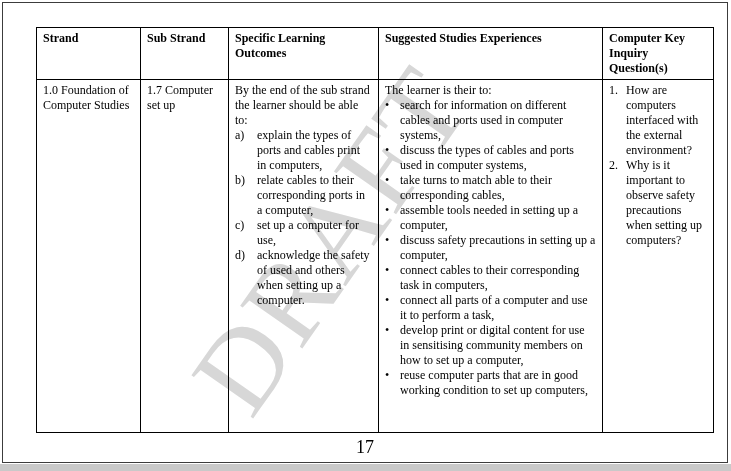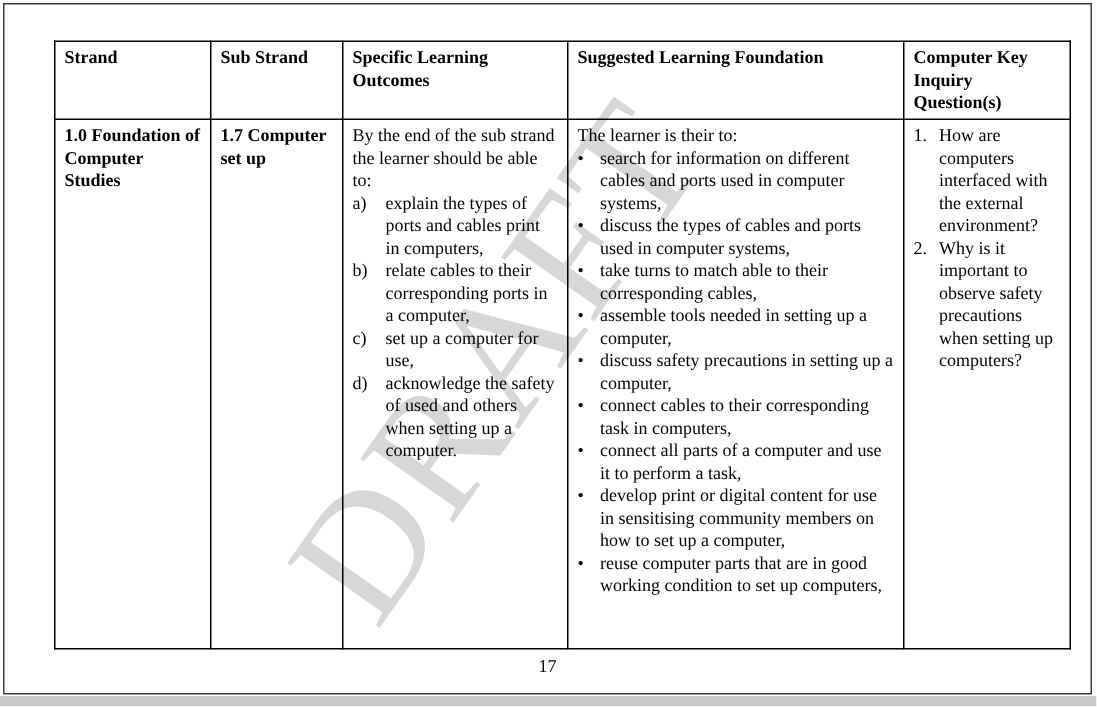--- a/index.html
+++ b/index.html
@@ -53,33 +53,33 @@
     font-size: 12px;
     line-height: 15px;
     background: transparent;
   }
   th {
     text-align: left;
     font-weight: bold;
     height: 45px;
   }
   td.body-cell { height: 353px; }
-  .bold { font-weight: bold; }
+  .bold { font-weight: normal; }
   .li { display: flex; }
   .li-label { flex: 0 0 22px; }
   .bullet { flex: 0 0 15px; }
   .q-label { flex: 0 0 17px; }
   .li-text { flex: 1 1 auto; }
   .intro { margin: 0; }
   .page-number {
     position: absolute;
     left: 0; top: 434px;
     width: 100%;
     text-align: center;
-    font-size: 12px;
+    font-size: 18px;
     z-index: 1;
   }
 </style>
 </head>
 <body>
 
 <div class="page">
 
   <div class="watermark">DRAFT</div>
 
@@ -89,21 +89,21 @@
       <col style="width:88px">
       <col style="width:150px">
       <col style="width:224px">
       <col style="width:111px">
     </colgroup>
     <thead>
       <tr>
         <th>Strand</th>
         <th>Sub Strand</th>
         <th>Specific Learning Outcomes</th>
-        <th>Suggested Learning Foundation</th>
+        <th>Suggested Studies Experiences</th>
         <th>Computer Key Inquiry Question(s)</th>
       </tr>
     </thead>
     <tbody>
       <tr>
         <td class="body-cell bold">1.0 Foundation of Computer Studies</td>
         <td class="body-cell bold">1.7 Computer set up</td>
         <td class="body-cell">
           <p class="intro">By the end of the sub strand the learner should be able to:</p>
           <div class="li">

